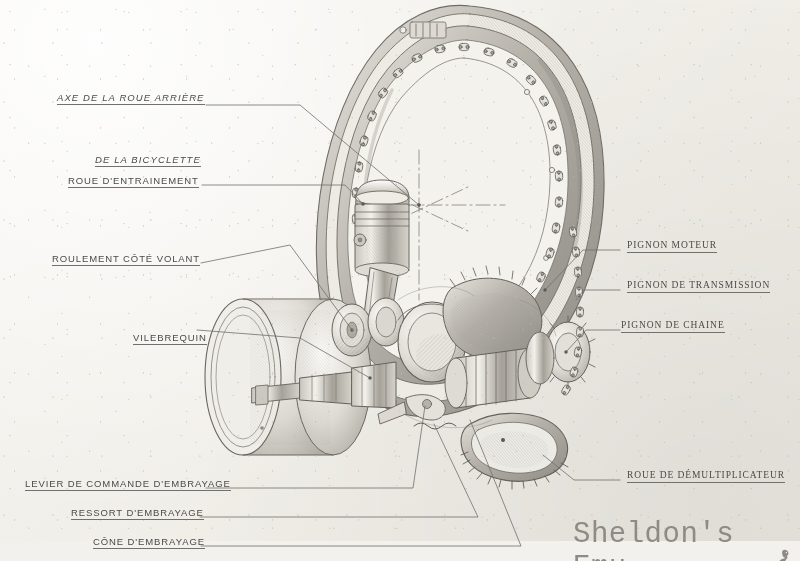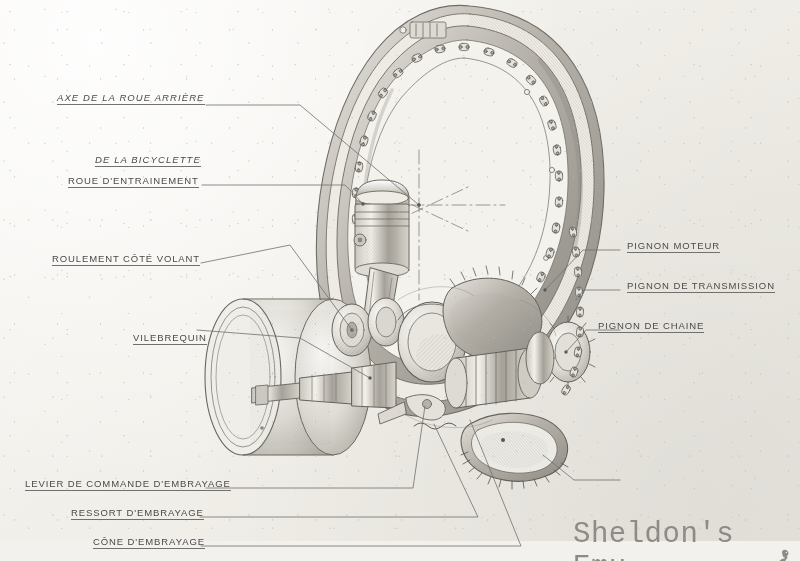--- a/index.html
+++ b/index.html
@@ -32,21 +32,21 @@
   .lbl{
     position:absolute;white-space:nowrap;
     color:#4a4a4a;
     font-family:"Liberation Sans", sans-serif;
     font-size:9.5px;letter-spacing:.9px;
     border-bottom:1px solid #70706d;
     padding-bottom:1px;
     line-height:11px;
   }
   .lbl.it{font-style:italic;letter-spacing:1.1px;}
-  .lbl.r{text-align:left;}
+  .lbl.r{text-align:left;font-family:Liberation Serif, serif;}
   #wm{
     position:absolute;left:573px;top:518px;
     font-family:Liberation Mono, monospace;
     font-size:29px;color:#8e8b86;letter-spacing:.5px;
     display:flex;align-items:flex-end;gap:14px;
   }
   #wm .emu{display:block;margin-bottom:-2px;}
 </style>
 </head>
 <body>
@@ -507,21 +507,22 @@
   <div class="lbl" style="left:68px;top:175px;text-align:right;">ROUE D'ENTRAINEMENT</div>
   <div class="lbl" style="left:52px;top:253px;">ROULEMENT CÔTÉ VOLANT</div>
   <div class="lbl" style="left:133px;top:320px;margin-top:12px;">VILEBREQUIN</div>
 
   <div class="lbl" style="left:9px;top:478px;margin-left:16px;">LEVIER DE COMMANDE D'EMBRAYAGE</div>
   <div class="lbl" style="left:71px;top:507px;">RESSORT D'EMBRAYAGE</div>
   <div class="lbl" style="left:93px;top:536px;">CÔNE D'EMBRAYAGE</div>
 
   <div class="lbl r" style="left:627px;top:240px;">PIGNON MOTEUR</div>
   <div class="lbl r" style="left:627px;top:280px;">PIGNON DE TRANSMISSION</div>
-  <div class="lbl r" style="left:598px;top:320px;">PIGNON DE CHAINE</div>
+  <div class="lbl r" style="left:621px;top:320px;">PIGNON DE CHAINE</div>
+  <div class="lbl r" style="left:627px;top:470px;">ROUE DE DÉMULTIPLICATEUR</div>
 
   <div id="wm">
     <span>Sheldon's Emu</span>
     <svg class="emu" width="36" height="44" viewBox="0 0 36 44">
       <g fill="#8e8b86">
         <path d="M17 4 c3 0 5 2 5 4.5 0 1.6 -.8 2.8 -2 3.6 l.6 1.2 c.4 .9 .2 1.6 -.7 2.2 -1.1 .7 -1.8 1.8 -1.8 3.3 0 2 1.3 3.4 3.4 4.3 4.6 2 8.5 5 10 9.4 1.3 3.7 .6 7.6 -1.6 10.6 -.5 .7 -1.5 .5 -1.4 -.4 .4 -2.7 .1 -5.2 -1.1 -7.4 -.4 -.8 -1.3 -.4 -1.3 .4 l0 7.6 c0 .6 -.5 1 -1.1 1 -.6 0 -1.1 -.4 -1.1 -1 l0 -7.2 c0 -.8 -1 -1 -1.3 -.3 l-3.2 7.6 c-.3 .6 -1 .8 -1.5 .5 -.5 -.3 -.7 -.9 -.5 -1.4 l2.6 -6.6 c.3 -.8 -.6 -1.4 -1.2 -.8 -2.3 2.1 -5.4 2.8 -8.4 2 -3.4 -.9 -6 -3.6 -6.8 -7 -.2 -.9 .9 -1.3 1.4 -.5 1.4 2.2 3.6 3.6 6.2 3.8 .8 .1 1.1 -.9 .5 -1.4 -2.6 -2 -4 -5 -3.6 -8.3 .5 -4.4 4 -7.9 8.4 -8.6 .9 -.1 1 -1.3 .2 -1.6 -1.3 -.5 -2.2 -1.7 -2.2 -3.2 C13 6 15 4 17 4 Z"></path>
         <circle cx="19.4" cy="7.6" r=".9" fill="#f1efe9"></circle>
       </g>
     </svg>
   </div>

